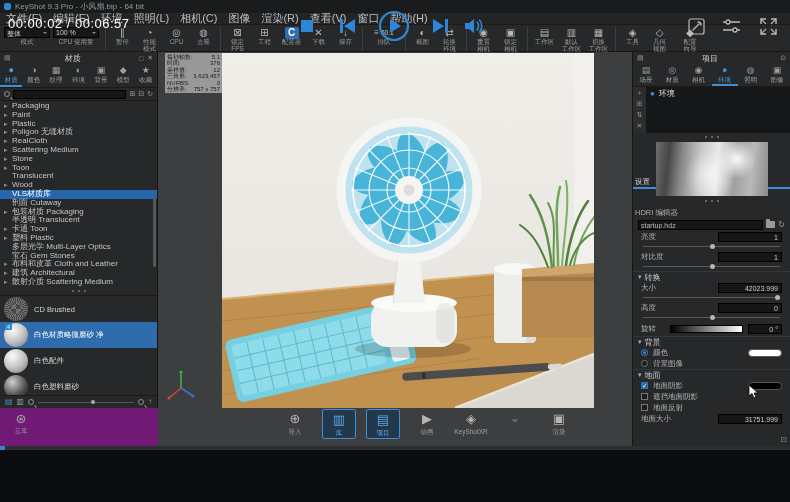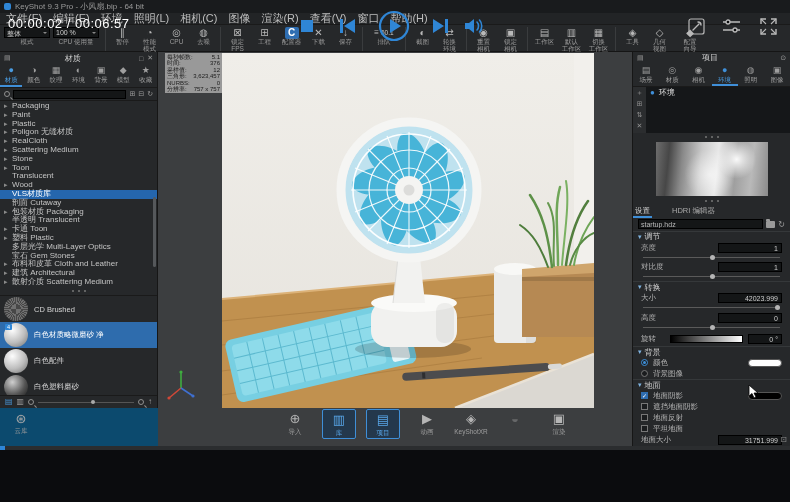--- a/index.html
+++ b/index.html
@@ -1,17 +1,17 @@
 <!DOCTYPE html>
 <html><head>
 <meta charset="utf-8">
 <style>
   * { margin:0; padding:0; box-sizing:border-box; }
   html,body { background:#000; }
-  .app { position:relative; width:790px; height:502px; background:#0c4a6e; overflow:hidden;
+  .app { position:relative; width:790px; height:502px; background:#701a75; overflow:hidden;
          font-family:"Liberation Sans","DejaVu Sans",sans-serif; color:#c8c8c8; cursor:default; }
   .abs { position:absolute; }
 
   
   .titlebar { left:0; top:0; width:790px; height:13px; background:#191b1d; display:flex; align-items:center; gap:4px; padding-left:4px; }
   .applogo { width:7px; height:7px; border-radius:2px; background:#2f86d6; }
   .titletext { font-size:8px; color:#9a9a9a; white-space:nowrap; }
   .menubar { left:0; top:13px; width:790px; height:12px; background:#222426; display:flex; align-items:center; gap:11px; padding-left:6px; border-bottom:1px solid #1a1a1a; }
   .menu { font-size:11px; color:#bdbdbd; }
 
@@ -93,21 +93,21 @@
   .envtools span { font-size:7px; color:#8f8f8f; line-height:8px; }
   .envlist { flex:1; background:#151719; }
   .envrow { height:12px; display:flex; align-items:center; gap:4px; padding:0 4px; }
   .envrow .sph { color:#3f8fd8; font-size:8px; }
   .envrow .nm { font-size:8px; color:#ddd; }
   .preview { width:112px; height:54px; margin:1px auto; background:#a8a8a8; filter:blur(0.4px);
     background-image:
       radial-gradient(circle at 72% 32%, rgba(255,255,255,0.95), rgba(255,255,255,0) 22%),
       radial-gradient(circle at 48% 60%, rgba(255,255,255,0.6), rgba(255,255,255,0) 38%),
       linear-gradient(96deg,#6e6e6e 0%,#474747 12%,#8a8a8a 24%,#cacaca 40%,#e8e8e8 54%,#9f9f9f 70%,#b9b9b9 84%,#8a8a8a 100%); }
-  .subtabs { height:13px; display:flex; justify-content:flex-start; gap:18px; }
+  .subtabs { height:13px; display:flex; justify-content:flex-end; gap:18px;flex-direction:column; }
   .stab { font-size:7.5px; color:#aaa; line-height:11px; padding:0 2px; }
   .stab.on { color:#dcdcdc; border-bottom:2px solid #3f8fd8; }
   .pathrow { height:13px; display:flex; align-items:center; gap:3px; padding:0 5px; }
   .pathbox { flex:1; height:10px; background:#141617; border:1px solid #000; font-size:7px; color:#bbb; padding:0 2px; line-height:9px; white-space:nowrap; overflow:hidden; }
   .folder { width:9px; height:7px; background:#9a9a9a; border-radius:1px; position:relative; }
   .folder::before { content:""; position:absolute; top:-2px; left:0; width:4px; height:2px; background:#9a9a9a; border-radius:1px 1px 0 0; }
   .refr { font-size:8px; color:#9a9a9a; }
   .sech { height:11px; display:flex; align-items:center; gap:3px; padding:0 5px; border-top:1px solid #35383a; font-size:8px; color:#cfcfcf; }
   .sech .ar { color:#7fb3e0; font-size:7px; }
   .prow { height:12px; display:flex; align-items:center; justify-content:space-between; padding:0 8px 0 8px; }
@@ -565,24 +565,20 @@
     <div class="subtabs">
       <span class="stab on">设置</span>
       <span class="stab">HDRI 编辑器</span>
     </div>
     <div class="pathrow">
       <div class="pathbox">startup.hdz</div>
       <span class="folder"></span>
       <span class="refr">↻</span>
     </div>
 
-    <div class="sech">
-        <span class="ar">▾</span>
-        <span>调节</span>
-      </div>
     <div class="prow">
         <span class="pl">亮度</span>
         <span class="vbox">1</span>
       </div>
     <div class="pslider">
         <div class="trk"></div>
         <div class="knob" style="left:49%"></div>
       </div>
     <div class="prow">
         <span class="pl">对比度</span>
@@ -642,24 +638,20 @@
         <span class="olabel">地面阴影</span>
         <span class="swatch sw-black"></span>
       </div>
     <div class="optrow">
         <span class="check"></span>
         <span class="olabel">遮挡地面阴影</span>
       </div>
     <div class="optrow">
         <span class="check"></span>
         <span class="olabel">地面反射</span>
-      </div>
-    <div class="optrow">
-        <span class="check"></span>
-        <span class="olabel">平坦地面</span>
       </div>
     <div class="prow">
         <span class="pl">地面大小</span>
         <span class="vbox">31751.999</span>
       </div>
     <span class="cornerglyph">⊡</span>
   </div>
 
   <div class="abs cursor">
     <svg width="12" height="16" viewBox="0 0 12 16">

